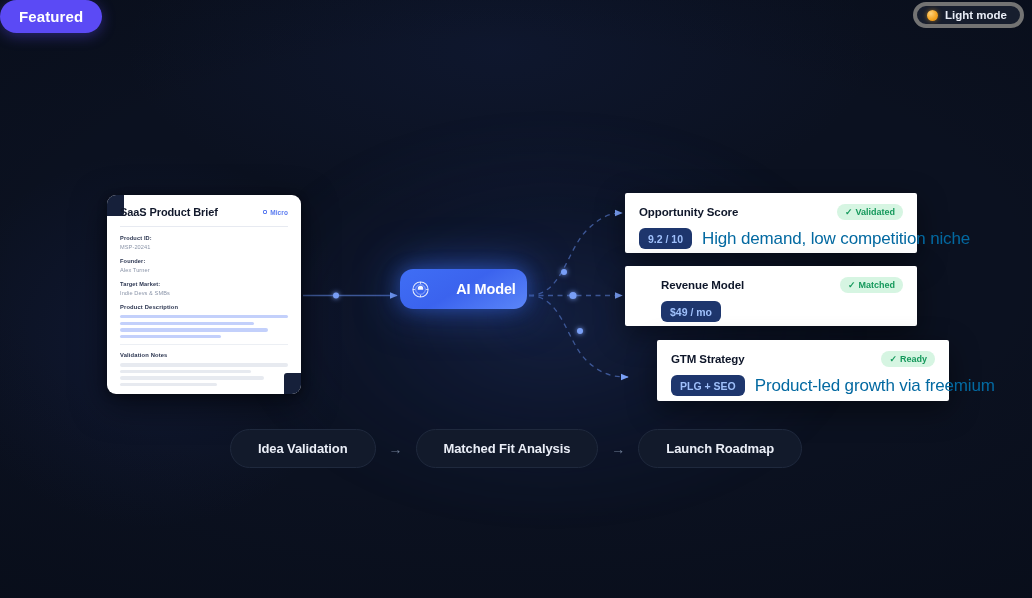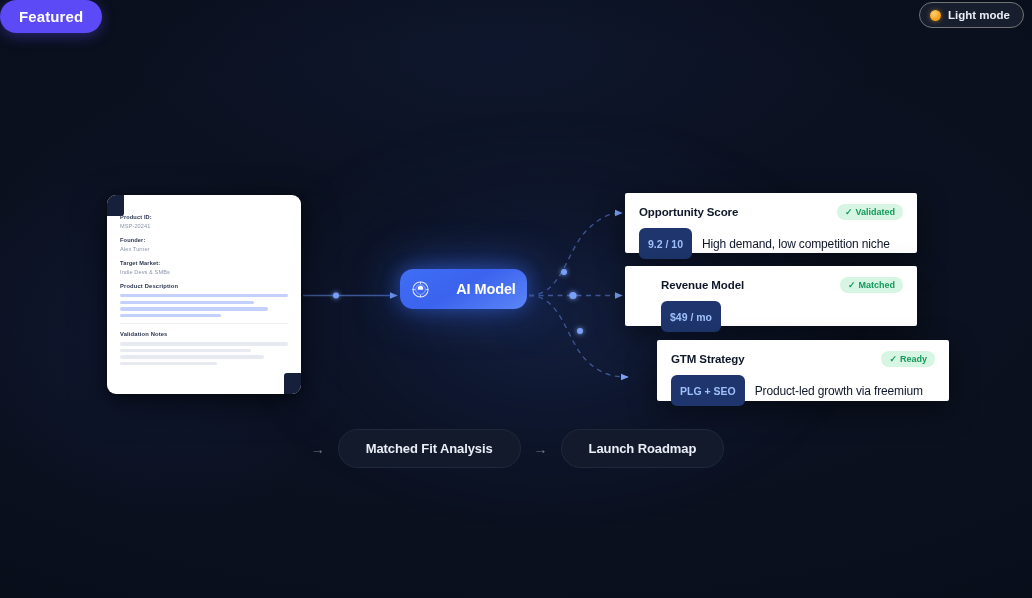--- a/index.html
+++ b/index.html
@@ -82,21 +82,21 @@
 
   .mode-toggle {
     position: absolute;
     right: 8px; top: 2px;
     height: 26px;
     display: flex;
     align-items: center;
     gap: 7px;
     padding: 0 13px 0 10px;
     background: #171e2e;
-    border: 1px solid #737373;
+    border: 4px solid #737373;
     border-radius: 13px;
     z-index: 40;
   }
   .mode-dot {
     width: 11px; height: 11px;
     border-radius: 50%;
     background: radial-gradient(circle at 35% 32%, #ffd27a 0%, #f6a623 55%, #e08a10 100%);
     box-shadow: 0 0 5px rgba(246,166,35,0.55);
     flex: none;
   }
@@ -275,35 +275,35 @@
     font-size: 9px;
     font-weight: bold;
     white-space: nowrap;
   }
   .out-row {
     display: flex;
     align-items: center;
     gap: 10px;
   }
   .metric-chip {
-    height: 31px;
+    height: 21px;
     display: flex;
     align-items: center;
     padding: 0 9px;
     border-radius: 6px;
     background: #1e366d;
     color: #9fc0fb;
     font-size: 10.5px;
     font-weight: bold;
     white-space: nowrap;
     flex: none;
   }
   .out-desc {
-    font-size: 12px;
-    color: #0f172a;
+    font-size: 17px;
+    color: #0369a1;
     letter-spacing: -0.15px;
     white-space: nowrap;
   }
 
   
   .steps {
     position: absolute;
     left: 0; top: 429px;
     width: 1032px;
     display: flex;
@@ -386,20 +386,27 @@
     <g>
       <path d="M529,295.5 C562,296 566,340 586,360 C602,376 616,377 628,377" fill="none" stroke="#3d5796" stroke-width="1.3" stroke-dasharray="5 4.5" marker-end="url(#arw)"></path>
       <circle cx="580" cy="331" r="3" fill="#7aa0f7" filter="url(#dotglow)"></circle>
     </g>
   </svg>
 
   <div class="brief-card">
     <div class="brief-corner-tl"></div>
     <div class="brief-corner-br"></div>
 
+    <div class="brief-head">
+      <div class="brief-title">SaaS Product Brief</div>
+      <div class="brief-tag">
+        <span class="brief-tag-sq"></span>
+        <span>Micro</span>
+      </div>
+    </div>
 
     <div class="brief-body">
       <div class="field-label">Product ID:</div>
       <div class="field-value">MSP-20241</div>
 
       <div class="field-label">Founder:</div>
       <div class="field-value">Alex Turner</div>
 
       <div class="field-label">Target Market:</div>
       <div class="field-value">Indie Devs &amp; SMBs</div>
@@ -472,19 +479,20 @@
         <span>Ready</span>
       </div>
     </div>
     <div class="out-row">
       <div class="metric-chip">PLG + SEO</div>
       <div class="out-desc">Product-led growth via freemium</div>
     </div>
   </div>
 
   <div class="steps">
+    <div class="step-pill">Idea Validation</div>
     <span class="step-arrow">→</span>
     <div class="step-pill">Matched Fit Analysis</div>
     <span class="step-arrow">→</span>
     <div class="step-pill">Launch Roadmap</div>
   </div>
 
 </div>
 
 </body></html>

